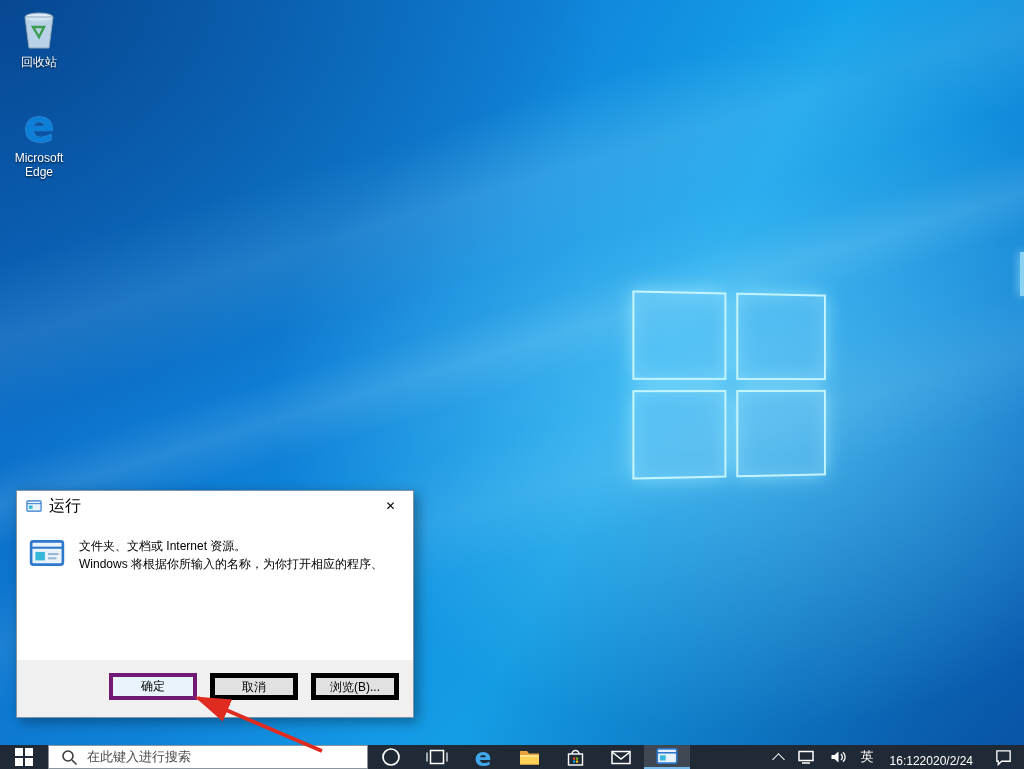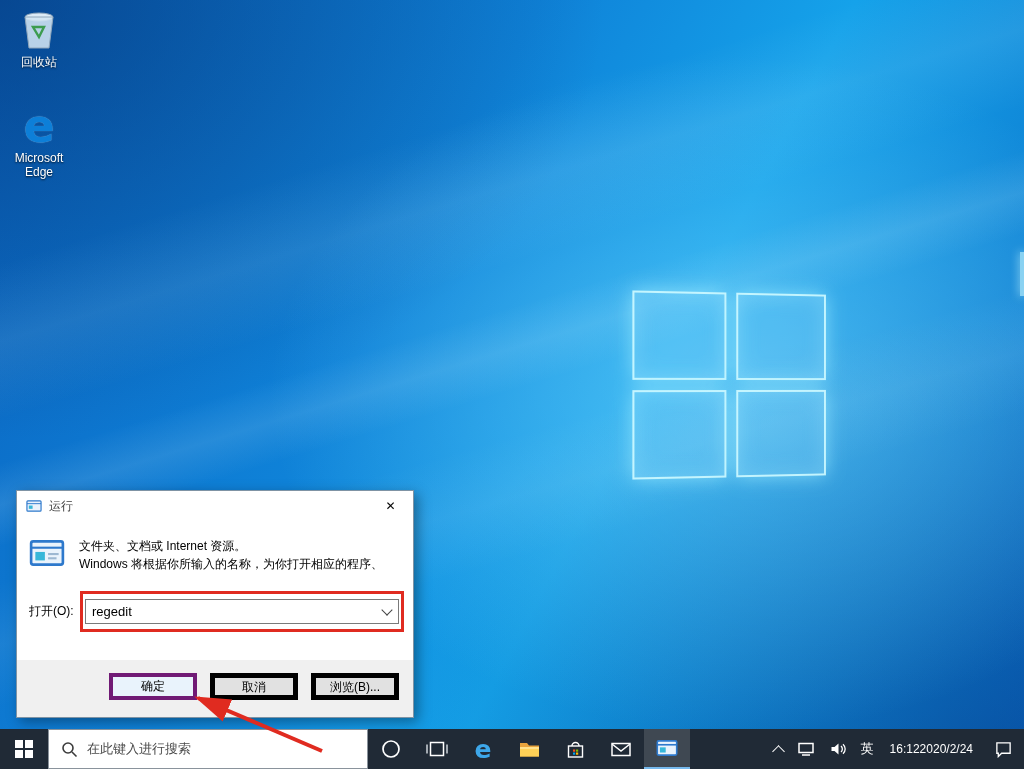--- a/index.html
+++ b/index.html
@@ -45,21 +45,21 @@
     text-shadow:0 1px 2px rgba(0,0,0,0.8);}
   .edge-e{font-size:46px;line-height:44px;font-weight:bold;color:#0d7fd8;
     text-shadow:0 0 1px rgba(255,255,255,0.5);font-family:"DejaVu Sans",sans-serif;}
   
   .run-dialog{
     position:absolute;left:16px;top:490px;width:396px;height:226px;background:#fff;
     border:1px solid #7f93a4;box-shadow:4px 4px 12px rgba(0,0,0,0.35);z-index:10;
   }
   .titlebar{height:30px;display:flex;align-items:center;background:#fff;}
   .title-icon{margin:0 7px 0 9px;display:inline-flex;}
-  .title-text{font-size:12px;color:#404040;flex:1;}
+  .title-text{font-size:16px;color:#000000;flex:1;}
   .close-btn{width:45px;height:30px;display:flex;align-items:center;justify-content:center;
     font-size:12px;color:#000;cursor:default;}
   .dialog-body{padding:16px 14px 0 12px;}
   .desc-row{display:flex;gap:12px;align-items:flex-start;}
   .run-big-icon{flex:0 0 38px;padding-top:2px;}
   .desc{font-size:12px;line-height:18px;color:#000;white-space:nowrap;}
   .open-row{margin-top:26px;display:flex;align-items:center;}
   .open-label{font-size:12px;width:56px;flex:0 0 56px;}
   .combo-wrap{position:relative;flex:1;}
   .combo{height:23px;border:1px solid #7a7a7a;background:#fff;display:flex;
@@ -72,21 +72,21 @@
     border:3px solid #e02b20;pointer-events:none;z-index:5;}
   .dialog-footer{position:absolute;left:0;right:0;bottom:0;height:57px;background:#f0f0f0;
     display:flex;justify-content:flex-end;align-items:flex-start;gap:13px;
     padding:13px 14px 0 0;box-sizing:border-box;}
   .btn{width:88px;height:27px;font-size:12px;background:#e1e1e1;border:5px solid #000000;
     font-family:inherit;color:#000;}
   .btn.default{background:#e9f3fc;border:4px solid #701a75;}
   
   .annot{position:absolute;left:0;top:0;width:1024px;height:769px;z-index:999;pointer-events:none;}
   
-  .taskbar{position:absolute;left:0;bottom:0;width:1024px;height:40px;background:#202a36;
+  .taskbar{position:absolute;left:0;bottom:0;width:1024px;height:24px;background:#202a36;
     display:flex;align-items:stretch;z-index:500;color:#fff;}
   .tb-btn{width:46px;display:flex;align-items:center;justify-content:center;cursor:default;}
   .start{width:48px;}
   .start-grid{display:grid;grid-template-columns:8px 8px;grid-template-rows:8px 8px;gap:2px;}
   .start-grid div{background:#fff;}
   .search{width:320px;background:#fff;border:1px solid #8a939c;display:flex;align-items:center;
     gap:9px;padding-left:12px;box-sizing:border-box;color:#4a4a4a;font-size:13px;}
   .tb-spacer{flex:1;}
   .tray{display:flex;align-items:stretch;}
   .tray-item{display:flex;align-items:center;justify-content:center;padding:0 7px;
@@ -155,32 +155,20 @@
             <line x1="18" y1="14" x2="28" y2="14" stroke="#9db8d2" stroke-width="2"></line>
             <line x1="18" y1="18" x2="26" y2="18" stroke="#9db8d2" stroke-width="2"></line>
           </svg>
         </span>
         <div class="desc">
           <div>文件夹、文档或 Internet 资源。</div>
           <div>Windows 将根据你所输入的名称，为你打开相应的程序、</div>
         </div>
       </div>
 
-      <div class="open-row">
-        <label class="open-label">打开(O):</label>
-        <div class="combo-wrap">
-          <div class="combo">
-            <span class="combo-value">regedit</span>
-            <span class="combo-arrow">
-              <span class="chev-down"></span>
-            </span>
-          </div>
-          <div class="red-box"></div>
-        </div>
-      </div>
     </div>
 
     <div class="dialog-footer">
       <button class="btn default">确定</button>
       <button class="btn">取消</button>
       <button class="btn">浏览(B)...</button>
     </div>
   </div>
 </div>
 

